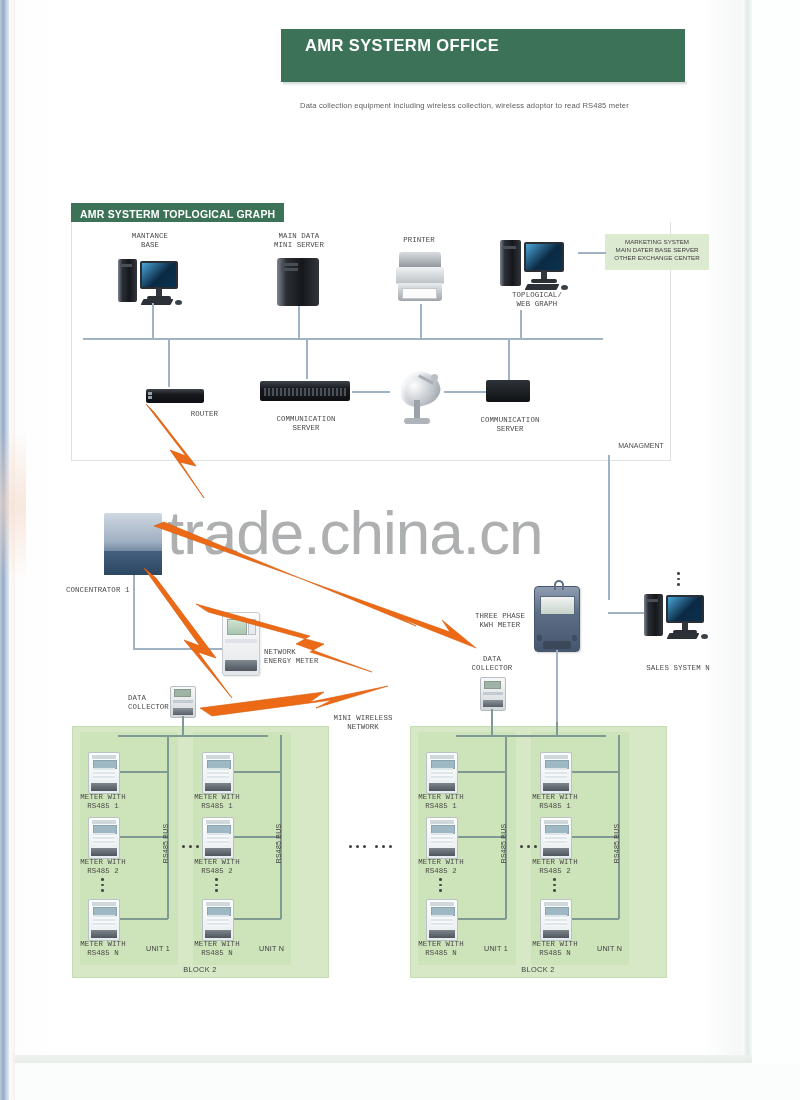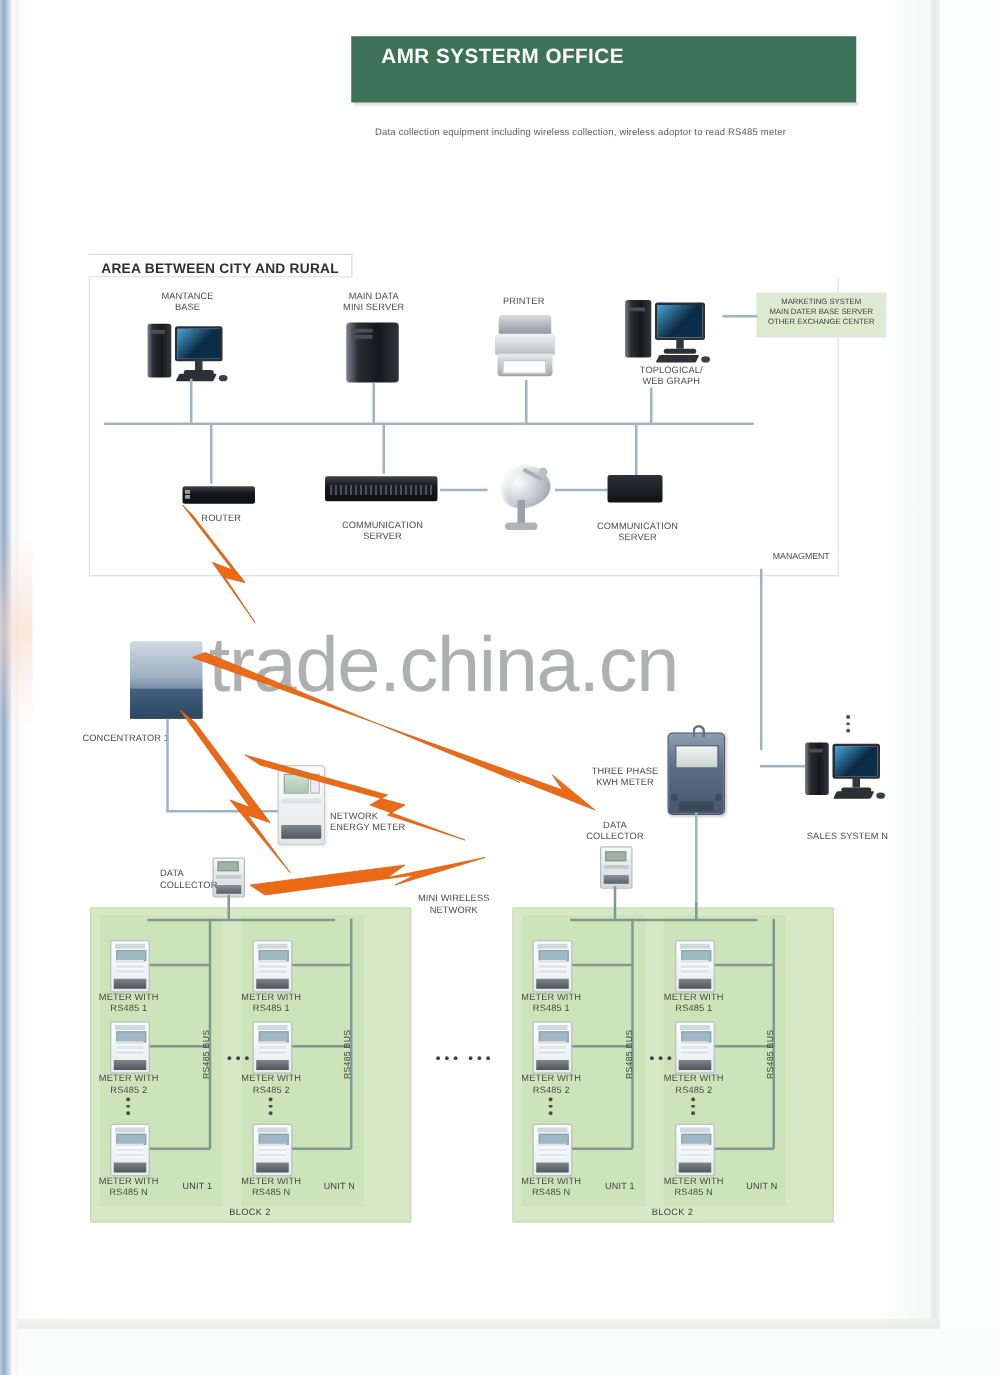--- a/index.html
+++ b/index.html
@@ -40,21 +40,21 @@
   .topo-tagbar{position:absolute;left:71px;top:203px;height:19px;display:flex;align-items:stretch;}
   .topo-tag{background:#3c7257;color:#fff;font-size:10.5px;font-weight:bold;letter-spacing:.2px;
     padding:4px 9px 0 9px;line-height:14px;}
   .topo-tag2{background:#ffffff;color:#2f2f2f;font-size:11px;font-weight:bold;letter-spacing:.2px;
     padding:4px 10px 0 10px;line-height:14px;border:1px solid #d8dcd9;border-left:none;}
 
   .topo-box{position:absolute;left:71px;top:222px;width:598px;height:238px;
     border:1px solid #dde2e0;border-top:none;background:#ffffff;}
 
   .caption{position:absolute;font-size:7.4px;line-height:9.2px;color:#4a4a4a;text-align:center;
-    letter-spacing:.1px;}
+    letter-spacing:.1px;font-family:Liberation Mono, monospace;}
   .caption.l{text-align:left;}
 
   
   .dev{position:absolute;}
 
   
   .tower{position:absolute;background:linear-gradient(90deg,#7e8490,#2b2f35 22%,#15171b 60%,#32363c);
     border-radius:2px;}
   .tower .slot{position:absolute;left:14%;top:12%;width:62%;height:3px;background:#4a4f56;}
   .monitor{position:absolute;}
@@ -188,21 +188,21 @@
 
 <div class="banner-sh"></div>
 <div class="banner">
   <h1>
     <span>AMR SYSTERM OFFICE</span><br>
   </h1>
 </div>
 <div class="subtitle">Data collection equipment including wireless collection, wireless adoptor to read RS485 meter</div>
 
 <div class="topo-tagbar">
-  <div class="topo-tag2">AREA BETWEEN CITY AND RURAL</div>
+  <div class="topo-tag">AMR SYSTERM TOPLOGICAL GRAPH</div>
 </div>
 <div class="topo-box"></div>
 
 <div class="caption" style="left:105px;top:232px;width:90px;">
   <span>MANTANCE</span><br>
   <span>BASE</span>
 </div>
 <div class="dev" style="left:118px;top:257px;width:70px;height:50px;">
   <div class="tower" style="left:0px;top:2px;width:19px;height:43px;">
       <div class="slot"></div>
@@ -269,21 +269,21 @@
 <div class="wire h" style="left:83px;top:338px;width:520px;"></div>
 
 <div class="wire v" style="left:168px;top:339px;height:48px;"></div>
 <div class="wire v" style="left:306px;top:339px;height:40px;"></div>
 <div class="wire v" style="left:508px;top:339px;height:41px;"></div>
 
 <div class="rackbox" style="left:146px;top:389px;width:58px;height:14px;">
   <div class="led"></div>
   <div class="led" style="top:52%;"></div>
 </div>
-<div class="caption" style="left:148px;top:410px;width:58px;">ROUTER</div>
+<div class="caption" style="left:160px;top:410px;width:58px;text-align:right;">ROUTER</div>
 
 <div class="rackbox" style="left:260px;top:381px;width:90px;height:20px;">
   <div class="ports"></div>
 </div>
 <div class="caption" style="left:262px;top:415px;width:88px;">
   <span>COMMUNICATION</span><br>
   <span>SERVER</span>
 </div>
 
 <div class="wire h" style="left:352px;top:391px;width:38px;"></div>

